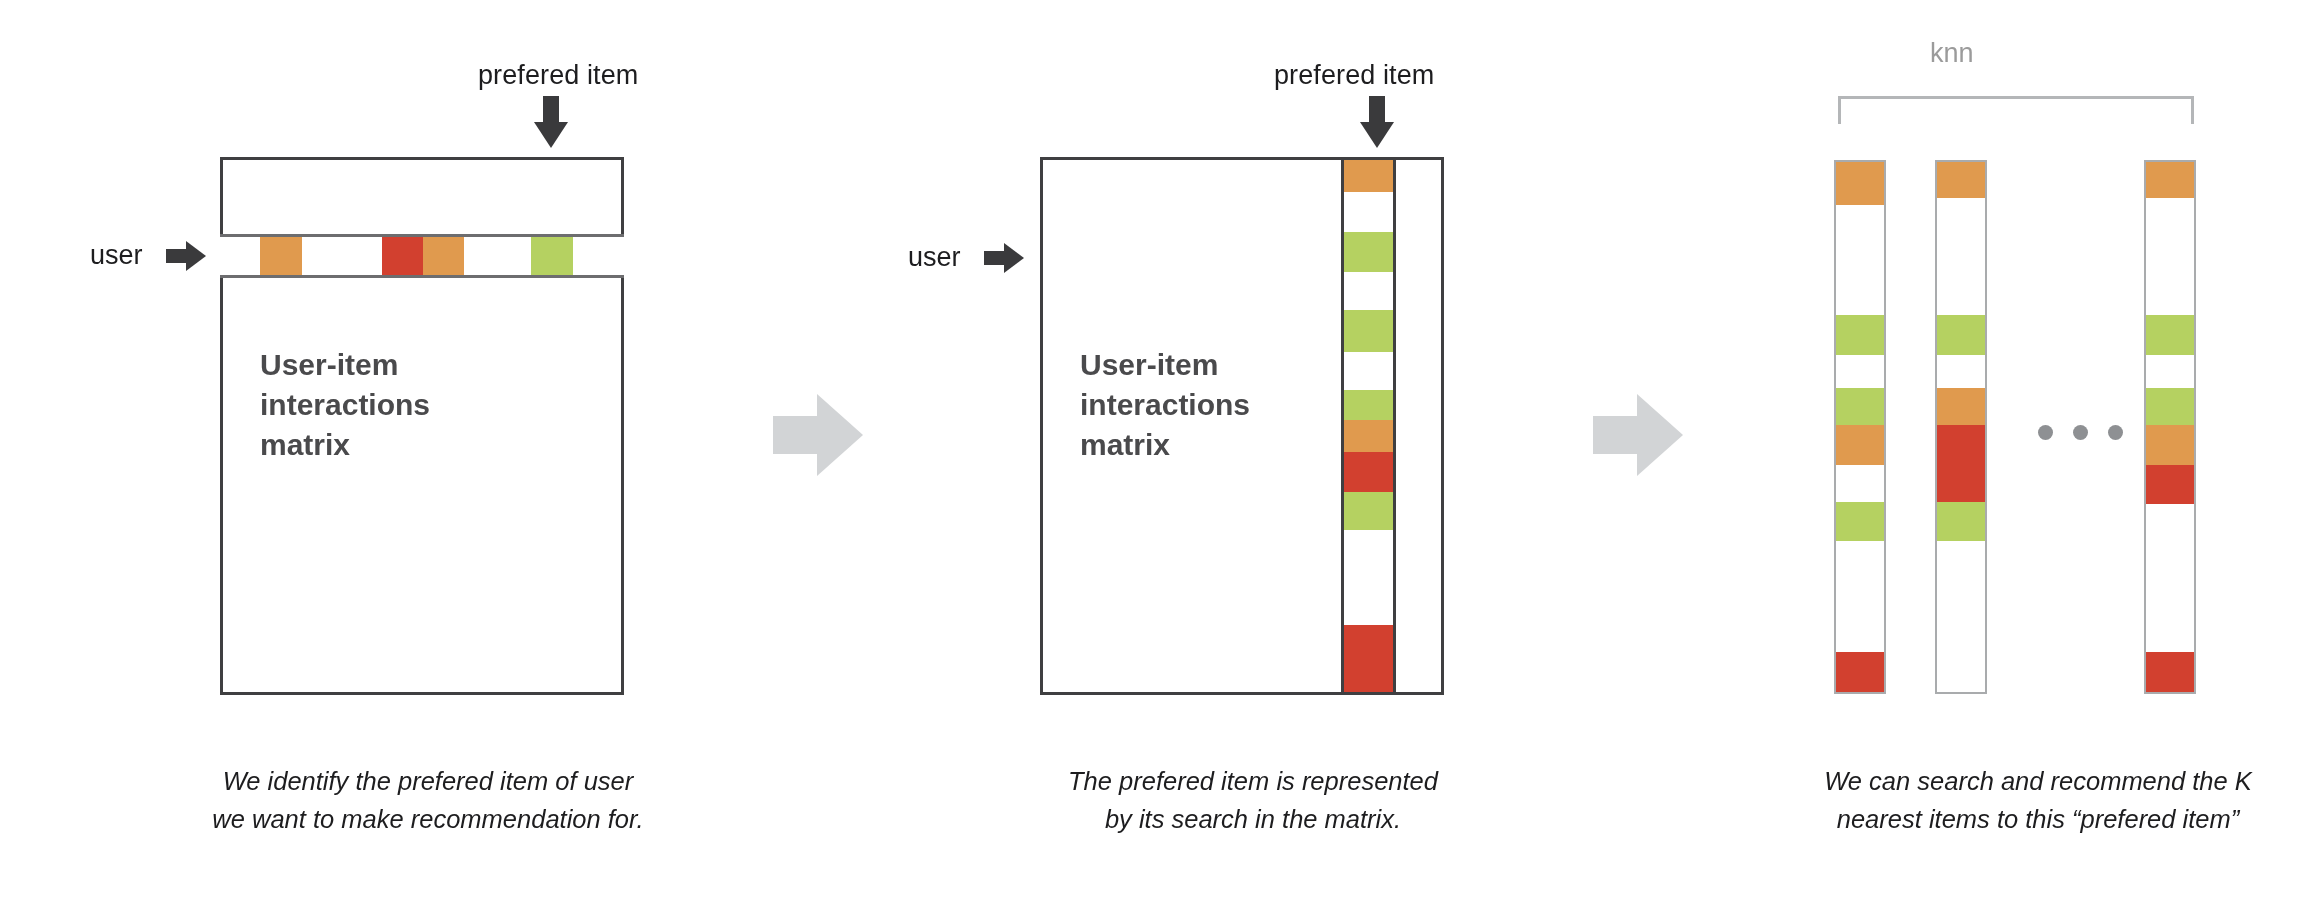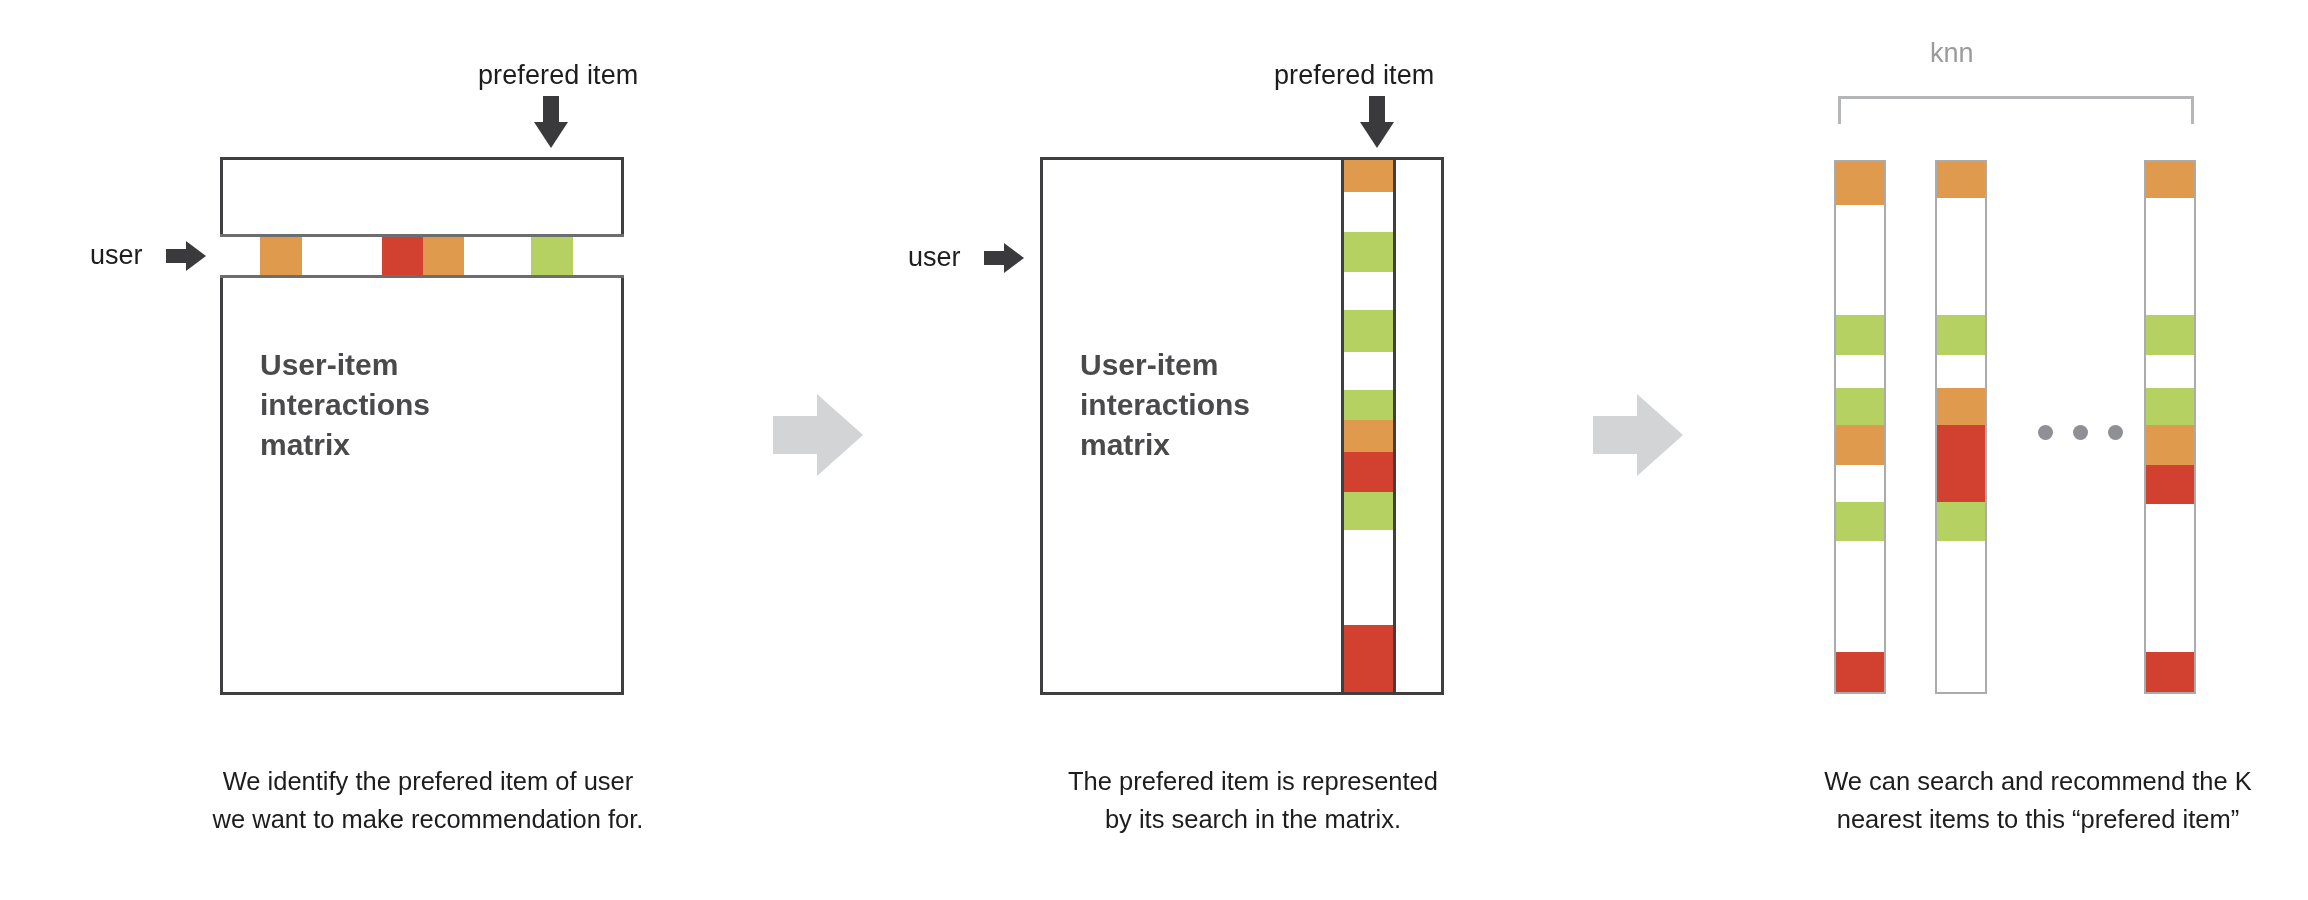--- a/index.html
+++ b/index.html
@@ -41,20 +41,21 @@
     white-space: nowrap;
   }
 
   .caption {
     position: absolute;
     font-size: 25.5px;
     line-height: 38px;
     color: #1d1d1f;
     text-align: center;
     white-space: pre-line;
+    font-style: italic;
   }
 
   
   .down-arrow {
     position: absolute;
     width: 34px;
     height: 52px;
   }
   .down-arrow .shaft {
     position: absolute;

